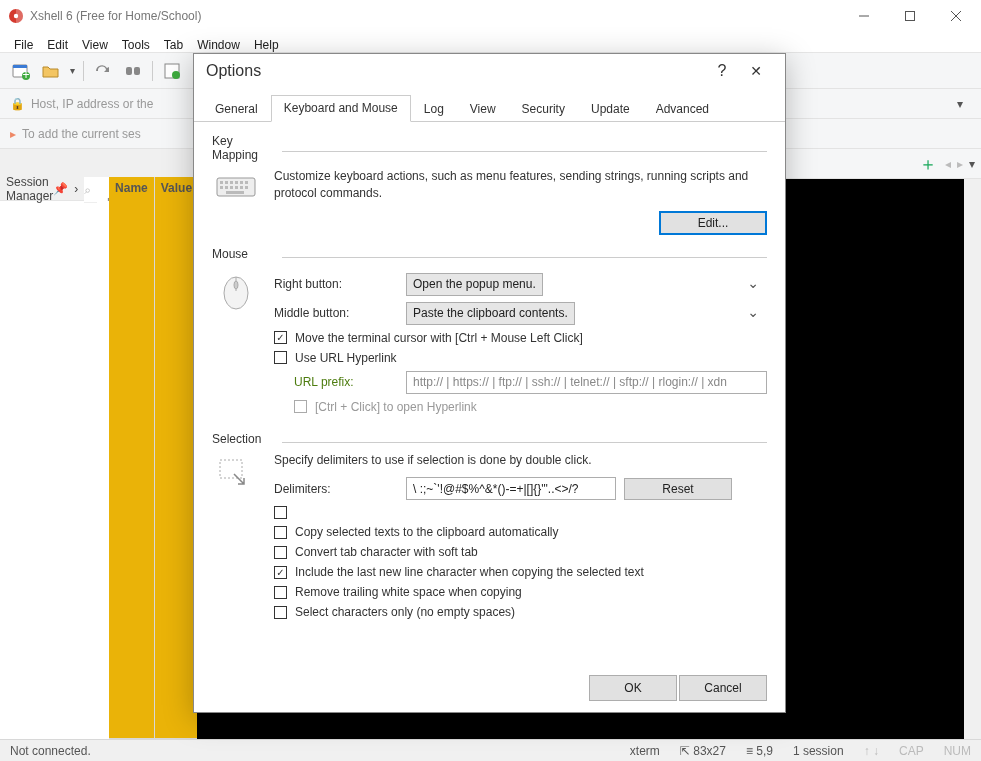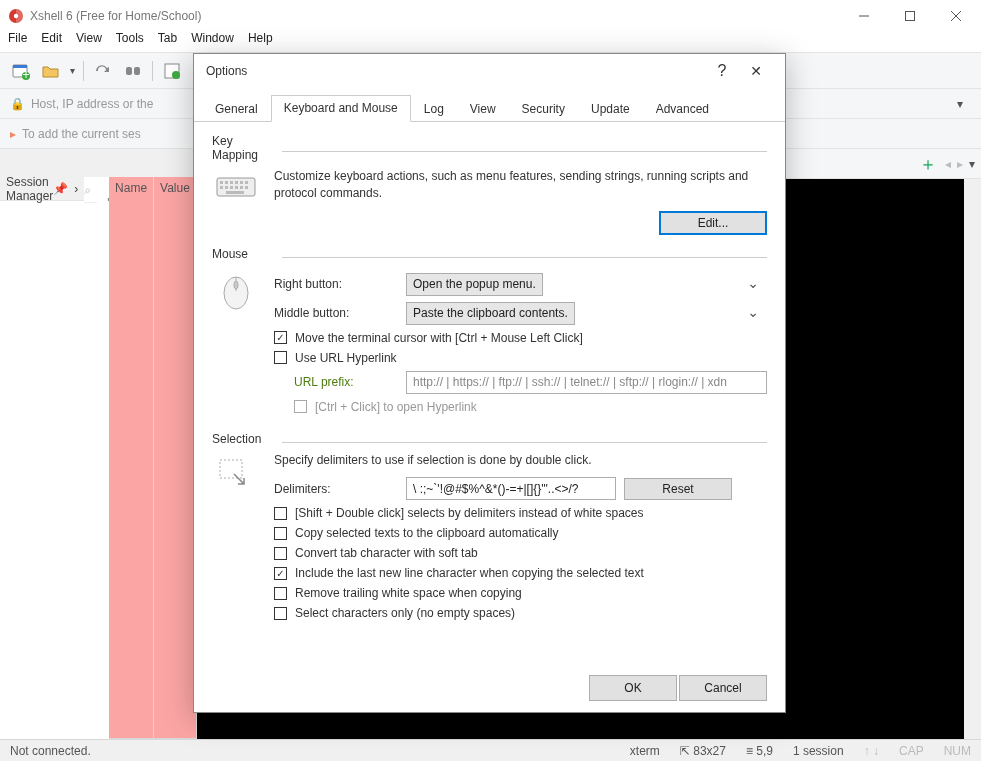--- a/index.html
+++ b/index.html
@@ -2,57 +2,57 @@
 <html><head>
 <meta charset="utf-8">
 <style>
 *{box-sizing:border-box;margin:0;padding:0;font-family:"Segoe UI",Tahoma,sans-serif;font-size:12px;}
 body{background:#f0f0f0;width:981px;height:761px;overflow:hidden;position:relative;}
 .titlebar{height:31px;background:#fff;display:flex;align-items:center;padding:0 2px;}
 .titlebar .logo{width:16px;height:16px;margin:0 6px;}
 .titlebar .title{color:#777;font-size:12px;}
 .titlebar .spacer{flex:1;}
 .winbtn{width:46px;height:31px;display:flex;align-items:center;justify-content:center;color:#555;}
-.menubar{height:22px;background:#fff;display:flex;align-items:flex-start;padding:0 8px;gap:14px;border-bottom:1px solid #e5e5e5}
+.menubar{height:22px;background:#fff;display:flex;align-items:flex-end;padding:0 14px;gap:14px;border-bottom:1px solid #e5e5e5}
 .menubar span{color:#222;cursor:default;}
 .toolbar{height:36px;background:#f5f6f7;display:flex;align-items:center;padding:0 10px;gap:8px;border-bottom:1px solid #e3e3e3;}
 .tb-icon{width:22px;height:22px;display:flex;align-items:center;justify-content:center;}
 .addrrow{height:30px;background:#f5f6f7;display:flex;align-items:center;padding:0 10px;gap:6px;color:#999;border-bottom:1px solid #e3e3e3;}
 .lockicon{color:#bbb;}
 .dropchev{color:#555;margin-left:auto;margin-right:8px}
 .addplus{color:#e86}
 .addtxt{color:#999}
 .mainrow{display:flex;height:calc(100% - 31px - 22px - 36px - 30px - 30px - 22px);}
 .sidebar{width:197px;background:#fff;border-right:1px solid #d0d0d0;display:flex;flex-direction:row;min-height:0;margin-top:28px;}
 .sm-hdr{height:24px;display:flex;align-items:center;background:#f0f0f0;padding:0 6px;color:#444;border-bottom:1px solid #e5e5e5}
 .sm-hdr .ttl{flex:1}
 .pin{transform:rotate(0deg)}
 .sm-search{height:26px;border-bottom:1px solid #eee;display:flex;align-items:center;padding-right:6px}
 .sm-search .srch{margin-left:auto;color:#bbb}
 .sm-body{flex:1;padding:6px;overflow:auto}
 .sess-item{display:flex;align-items:center;gap:6px;padding:2px 4px;color:#333}
 .folder{color:#e8b64a}
 .sm-split{height:4px;background:#f0f0f0;border-top:1px solid #d8d8d8;border-bottom:1px solid #d8d8d8;cursor:row-resize}
-.prop-hdr{display:flex;background:#fca5a5;}
+.prop-hdr{display:flex;background:#eab308;font-weight:bold;}
 .prop-hdr .col{flex:1;padding:4px 6px;color:#555;border-right:1px solid #d8d8d8;border-bottom:1px solid #d8d8d8}
 .prop-body{flex:1}
 .tabstrip{height:30px;background:#f5f6f7;display:flex;align-items:center;border-bottom:1px solid #e3e3e3;padding-right:6px}
 .tabstrip .plus{margin-left:auto;color:#19a85b;font-size:18px;padding:0 8px}
 .tabnav{display:flex;gap:6px;color:#bbb;align-items:center}
 .tabnav .drop{color:#555}
 .content{flex:1;display:flex;flex-direction:column;min-width:0}
 .terminal{flex:1;background:#000;position:relative}
 .terminal .sb{position:absolute;right:0;top:0;bottom:0;width:17px;background:#f0f0f0}
 .statusbar{height:22px;background:#f0f0f0;display:flex;align-items:center;padding:0 10px;gap:20px;color:#555;border-top:1px solid #d8d8d8}
 .statusbar .sp{flex:1}
 .statusbar .dim{color:#bbb}
 
 .dialog{position:absolute;left:193px;top:53px;width:593px;height:660px;background:#fff;border:1px solid #888;box-shadow:0 6px 28px rgba(0,0,0,.25);}
 .dlg-title{height:34px;display:flex;align-items:center;padding:0 12px;}
-.dlg-title .t{font-size:12px;color:#333}
+.dlg-title .t{font-size:16px;color:#333}
 .dlg-title .sp{flex:1}
 .dlg-help{width:34px;text-align:center;font-size:16px;color:#333}
 .dlg-close{width:34px;text-align:center;font-size:14px;color:#333}
 .tabs{display:flex;padding:0 8px;border-bottom:1px solid #ccc;height:28px;align-items:flex-end;margin-top:6px}
 .tab{padding:5px 12px 6px;color:#333;border:1px solid transparent;border-bottom:none;position:relative;top:1px;cursor:default}
 .tab.active{border-color:#ccc;background:#fff;border-bottom:1px solid #fff}
 .dlg-body{padding:10px 18px 6px 18px;overflow:auto;height:calc(100% - 34px - 34px - 48px)}
 .section{margin-bottom:10px}
 .section-row{display:flex;align-items:flex-start;gap:14px}
 .sec-label{color:#333;padding-top:2px;width:64px}
@@ -331,21 +331,20 @@
         </div>
         <div class="sec-content">
           <div class="desc">Specify delimiters to use if selection is done by double click.</div>
           <div class="formrow">
             <span class="lbl">Delimiters:</span>
             <input type="text" style="width: 210px;" value="\ :;~`'!@#$%^&amp;*()-=+|[]{}'&quot;..&lt;&gt;/?">
             <span class="btn" style="min-width:108px">Reset</span>
           </div>
           <div class="chkrow">
               <span class="chk"></span>
-              <span class="txt">[Shift + Double click] selects by delimiters instead of white spaces</span>
             </div>
           <div class="chkrow">
               <span class="chk"></span>
               <span class="txt">Copy selected texts to the clipboard automatically</span>
             </div>
           <div class="chkrow">
               <span class="chk"></span>
               <span class="txt">Convert tab character with soft tab</span>
             </div>
           <div class="chkrow">

